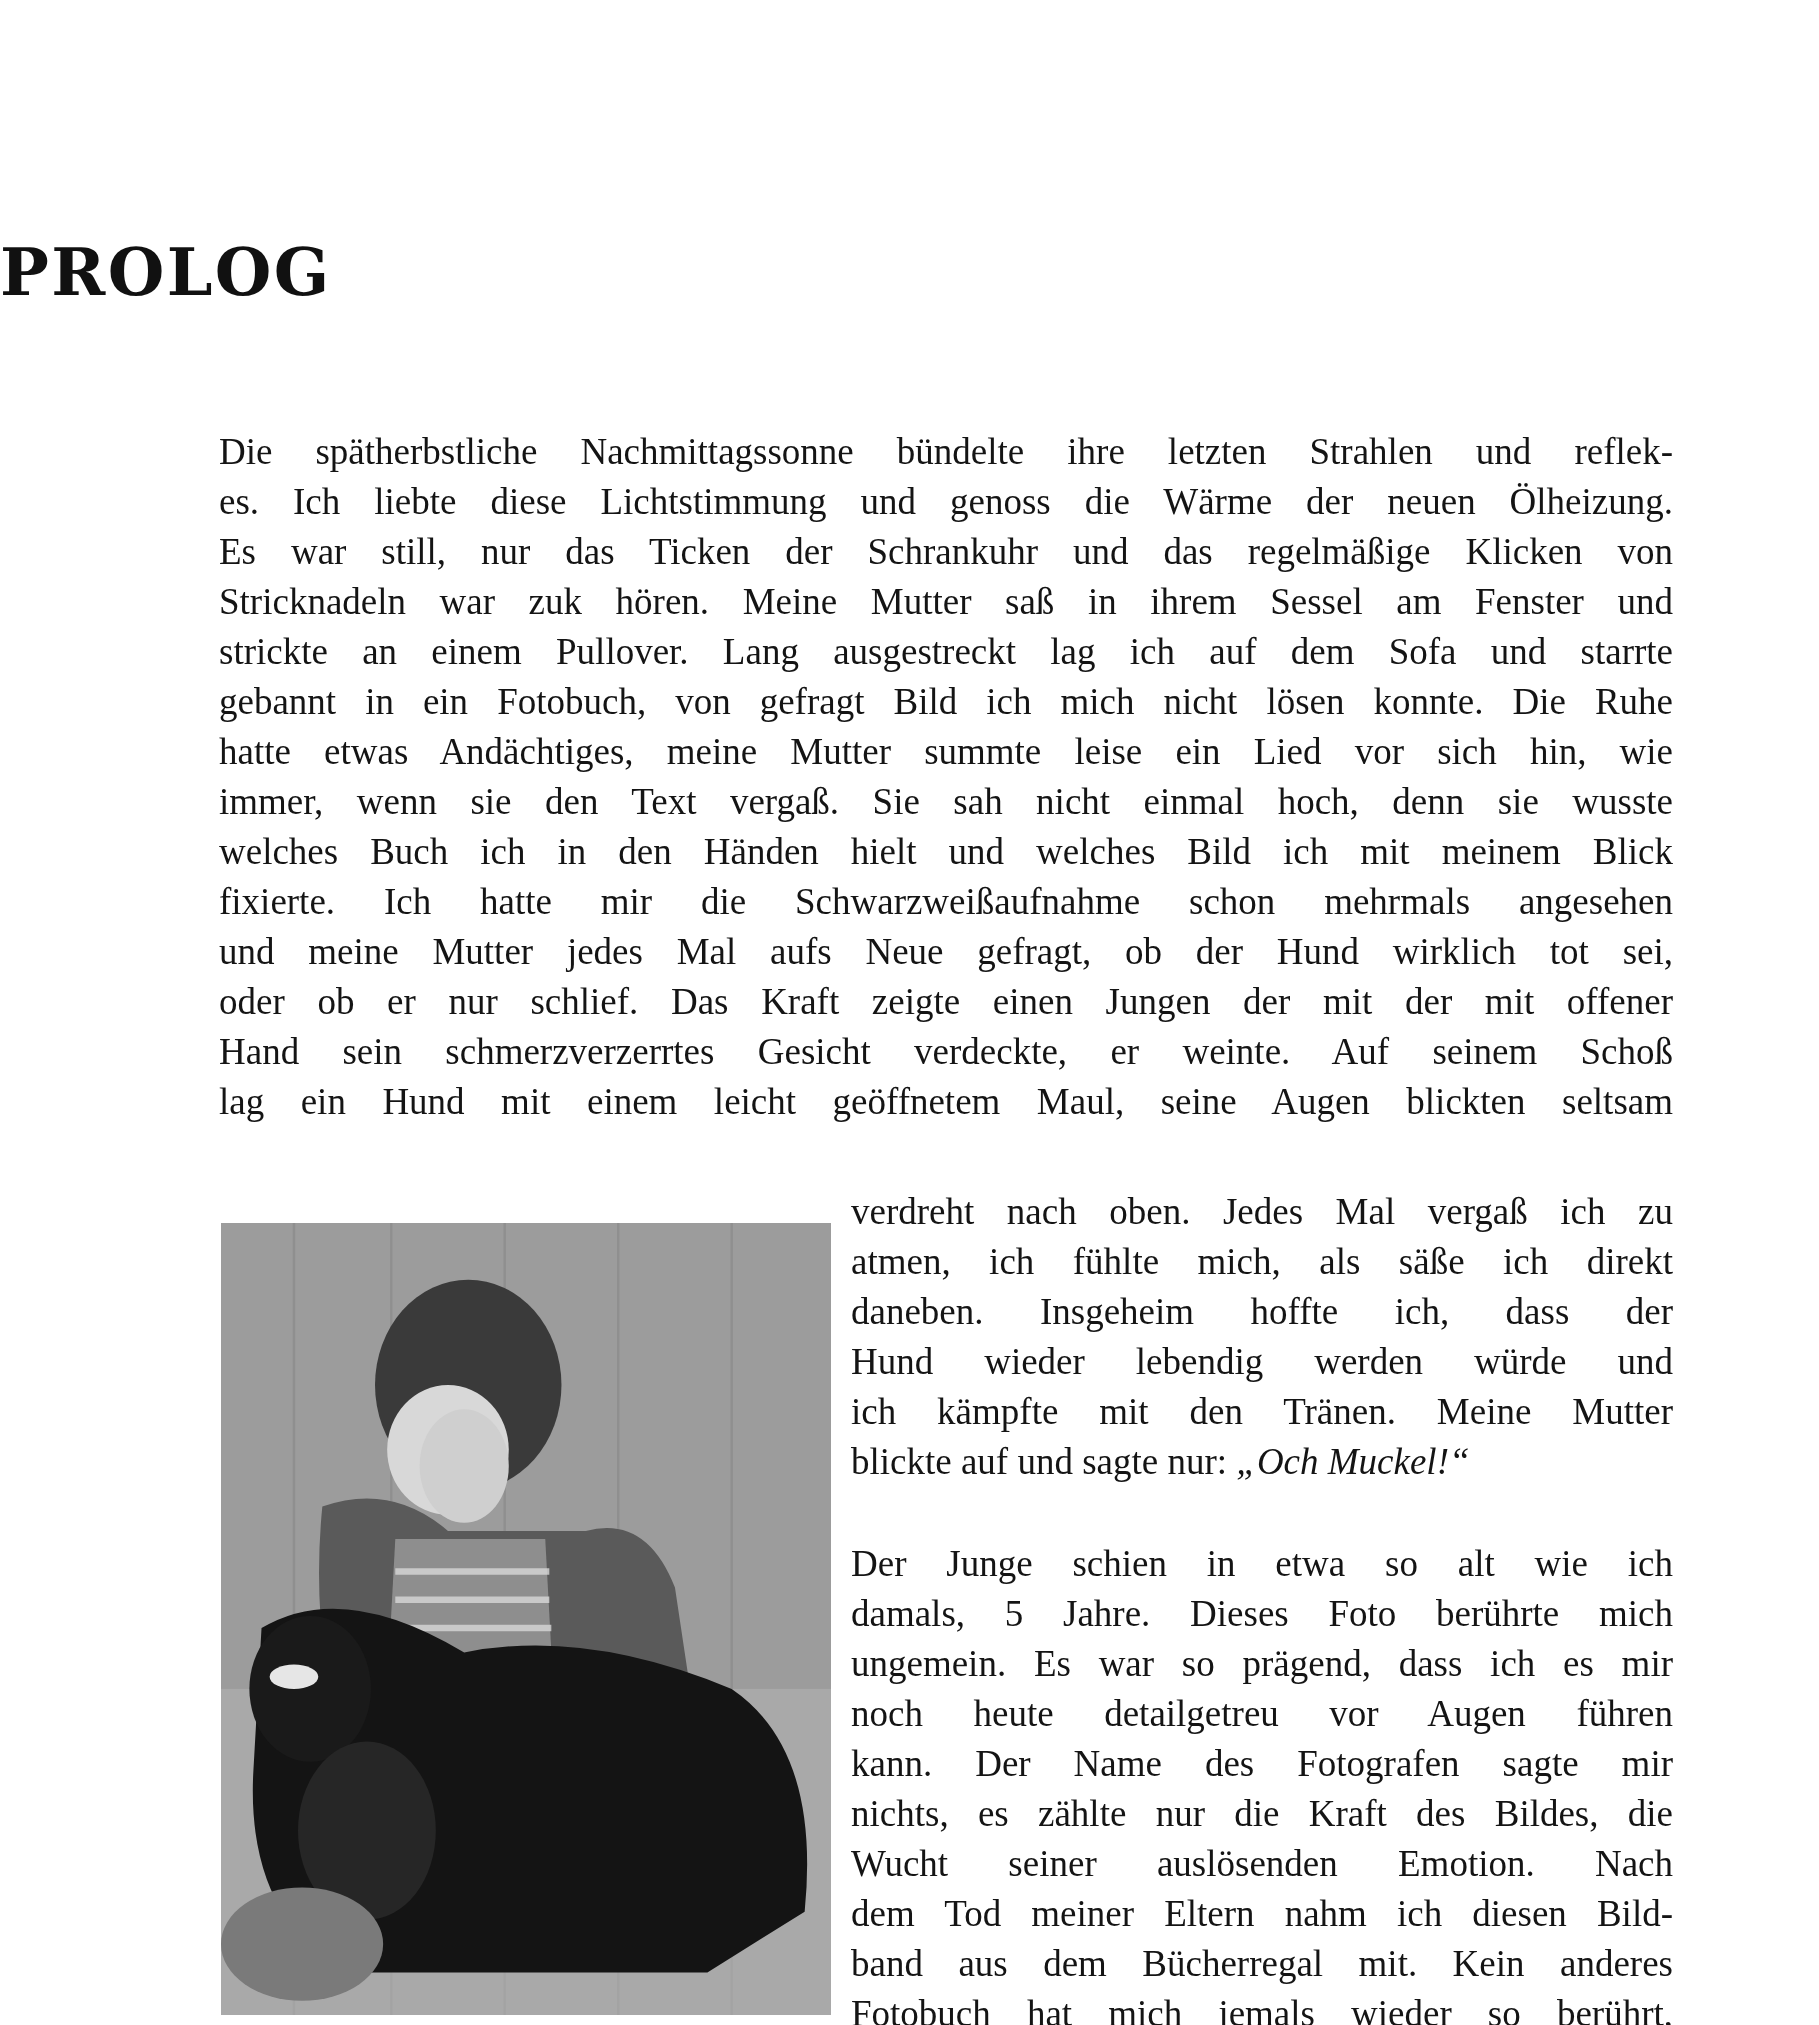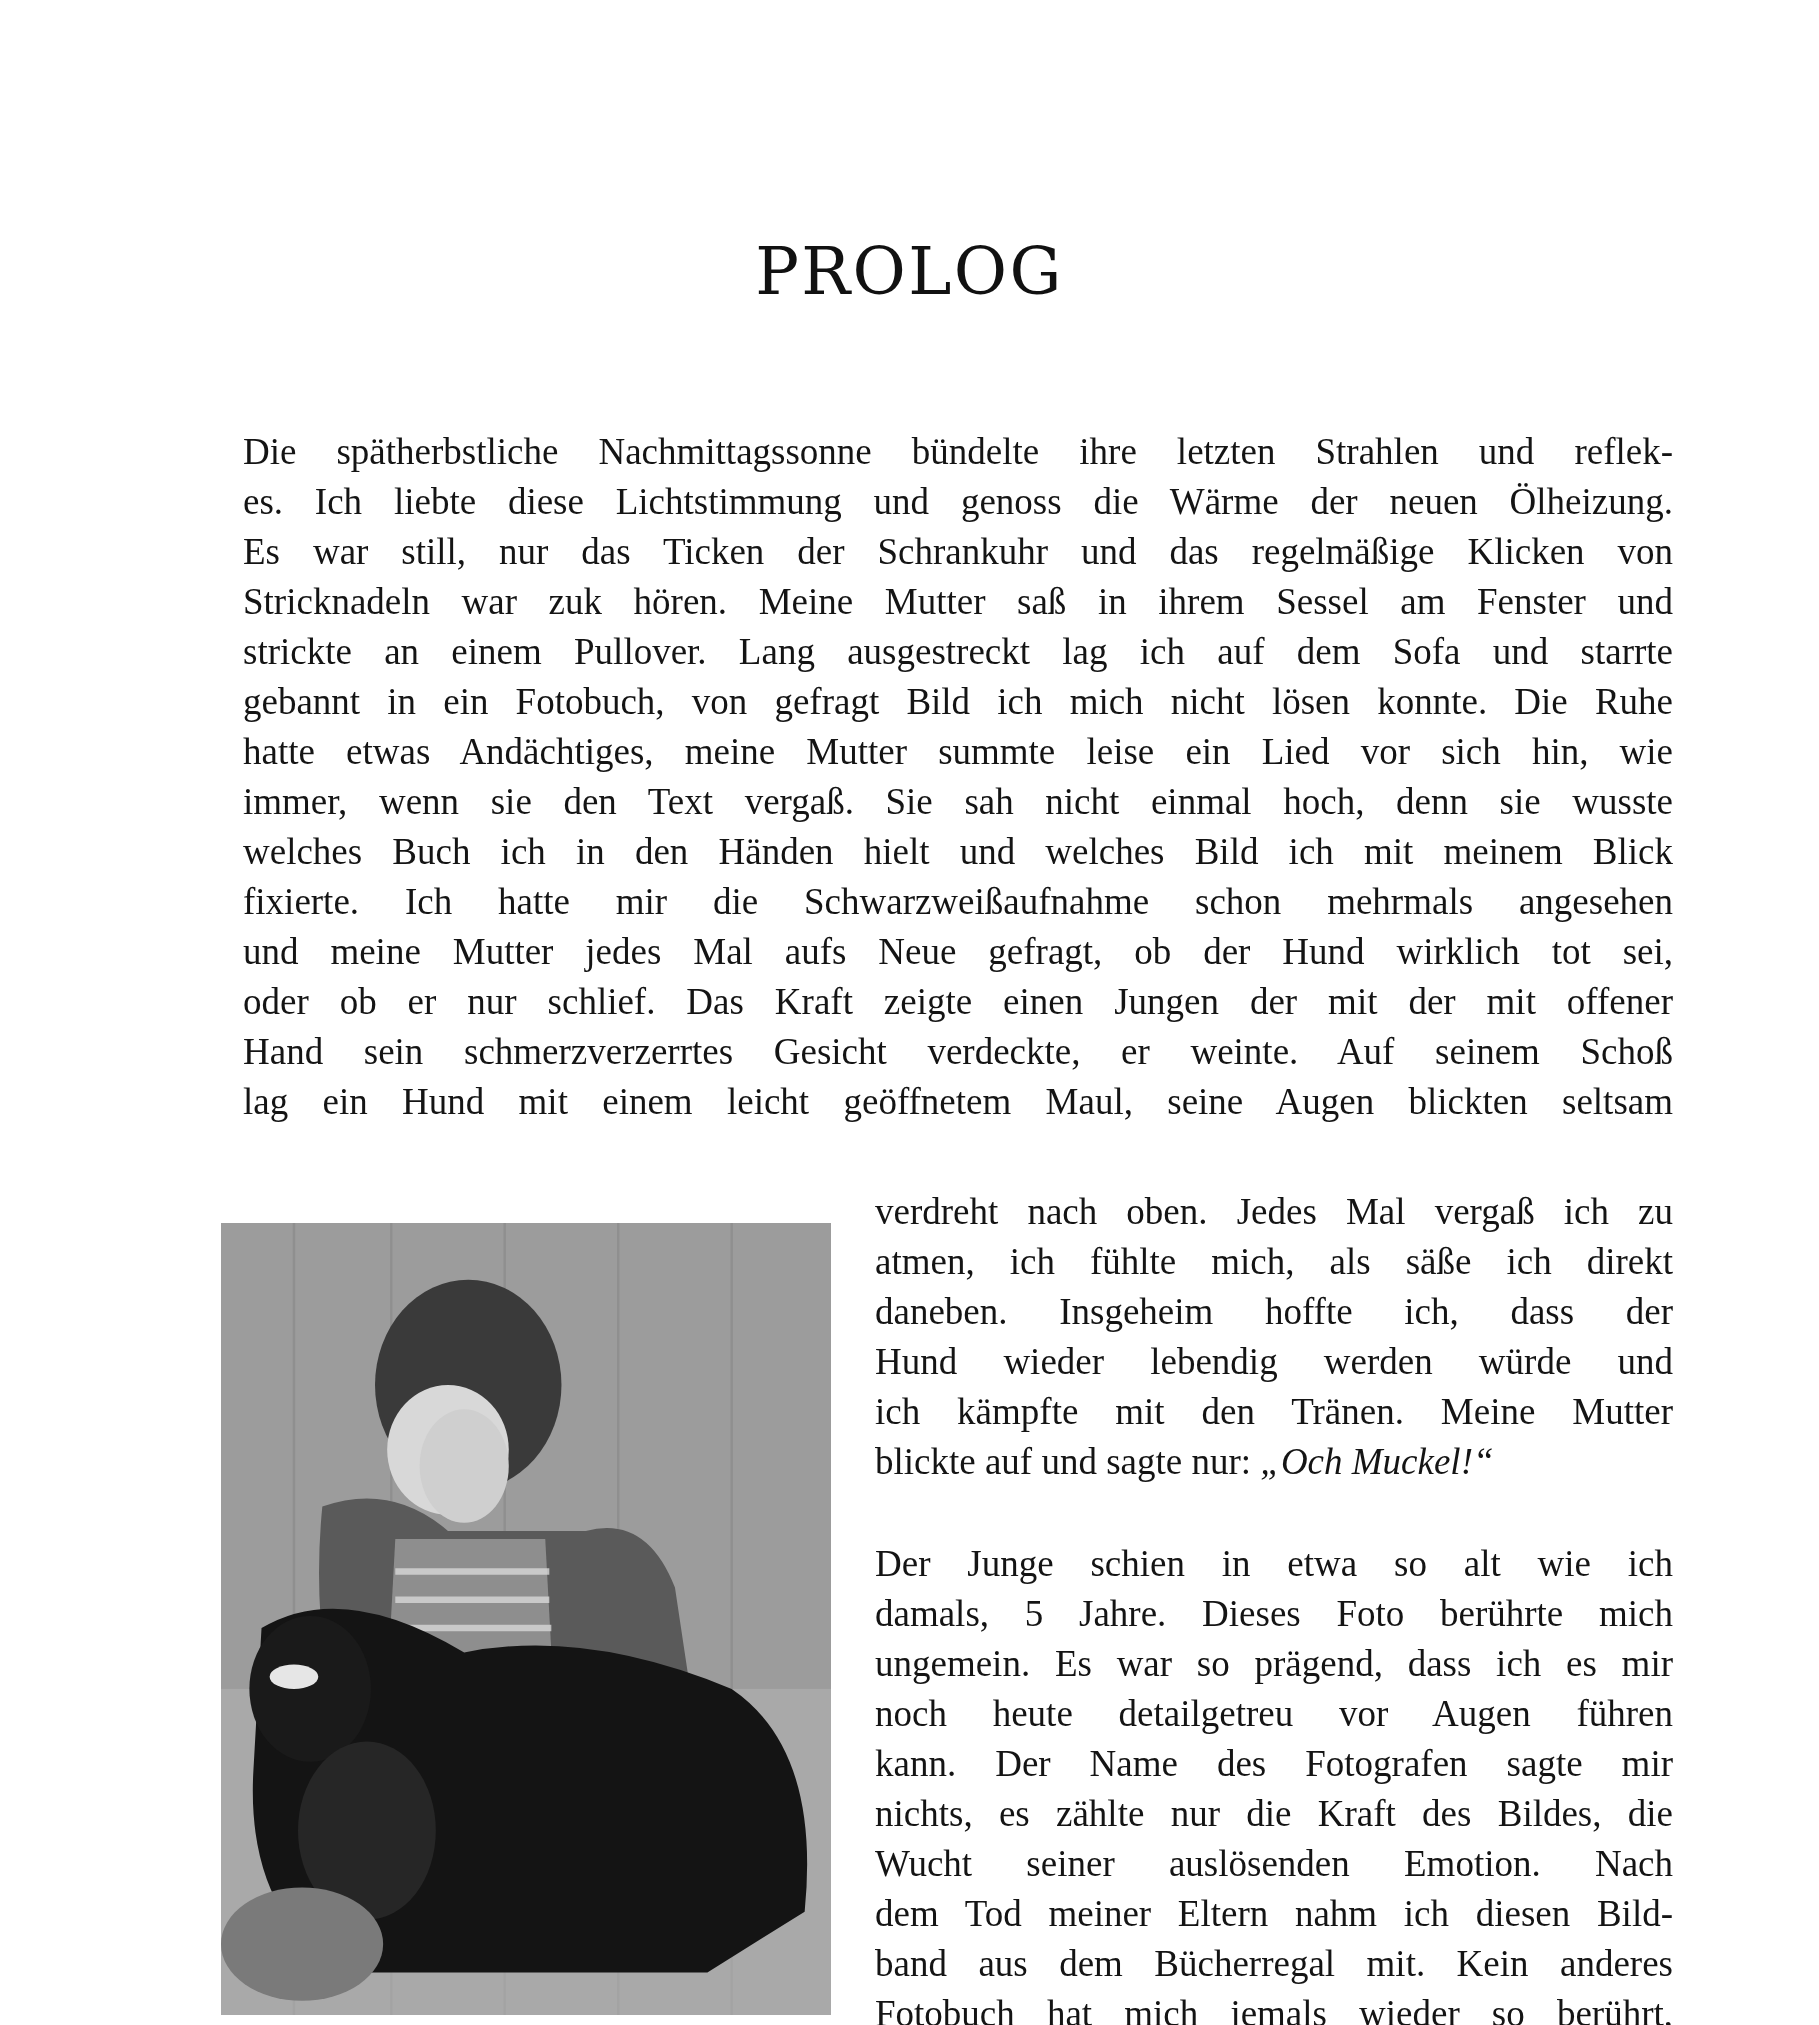--- a/index.html
+++ b/index.html
@@ -1,29 +1,29 @@
 <!DOCTYPE html>
 <html style="font-size:6.5px"><head>
 <meta charset="utf-8">
 <style>
   html, body { margin: 0; padding: 0; background: #ffffff; }
   body { width: 1819px; height: 2295px; position: relative; overflow: hidden; color: #111; }
   .page { position: absolute; inset: 0; }
   .title {
     position: absolute; top: 190px; left: 0; width: 100%;
-    text-align: center; font-family: "DejaVu Serif", serif;
-    font-size: 65px; letter-spacing: 2.4px; font-weight: normal; color: #111;
+    font-family: "DejaVu Serif", serif;
+    font-size: 65px; letter-spacing: 2.4px; font-weight: bold; color: #111;
   }
   .body-text {
     font-family: "Liberation Serif", serif;
     font-size: 37px; line-height: 50px; text-align: justify;
     hyphens: manual; color: #141414;
   }
   .full-para { position: absolute; left: 219px; top: 427px; width: 1454px; }
-  .line { display: block; text-align: justify; text-align-last: justify; white-space: nowrap; margin-left: 24px; }
+  .line { display: block; text-align: justify; text-align-last: justify; white-space: nowrap; }
   .line.last { text-align-last: left; }
   .photo {
     position: absolute; left: 221px; top: 1223px; width: 610px; height: 792px;
     background:
       radial-gradient(ellipse 170px 211px at 292px 365px, rgba(40,40,40,0.85), rgba(0,0,0,0) 70%),
       radial-gradient(ellipse 211px 146px at 446px 608px, rgba(15,15,15,0.95), rgba(0,0,0,0) 75%),
       radial-gradient(ellipse 154px 170px at 170px 587px, rgba(25,25,25,0.9), rgba(0,0,0,0) 75%),
       radial-gradient(ellipse 105px 113px at 227px 170px, rgba(60,60,60,0.8), rgba(0,0,0,0) 75%),
       repeating-linear-gradient(90deg, #9a9a9a 0px, #8c8c8c 24px, #a4a4a4 57px, #909090 89px),
       #999;

